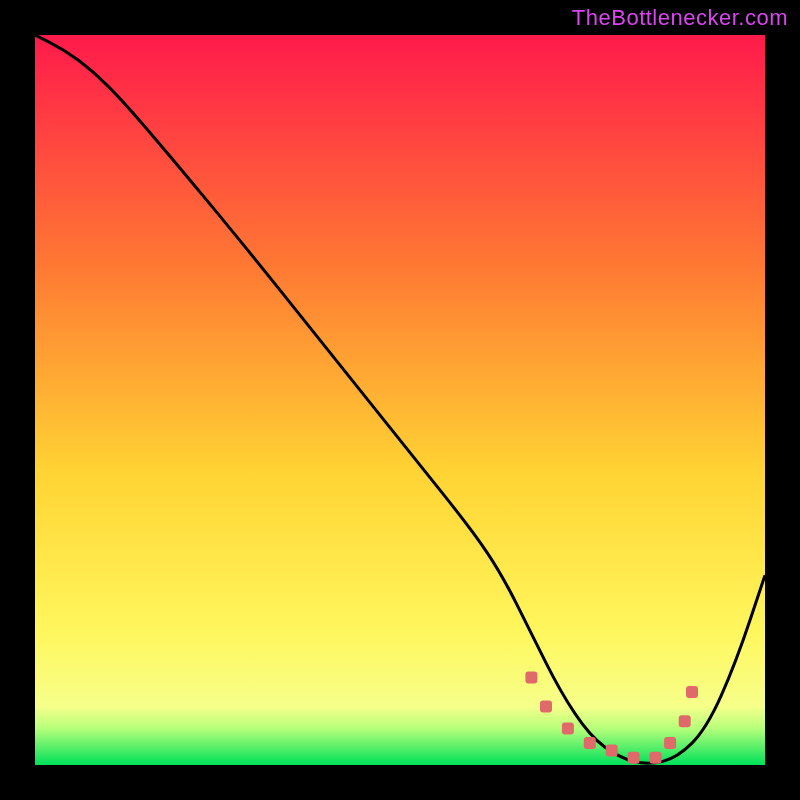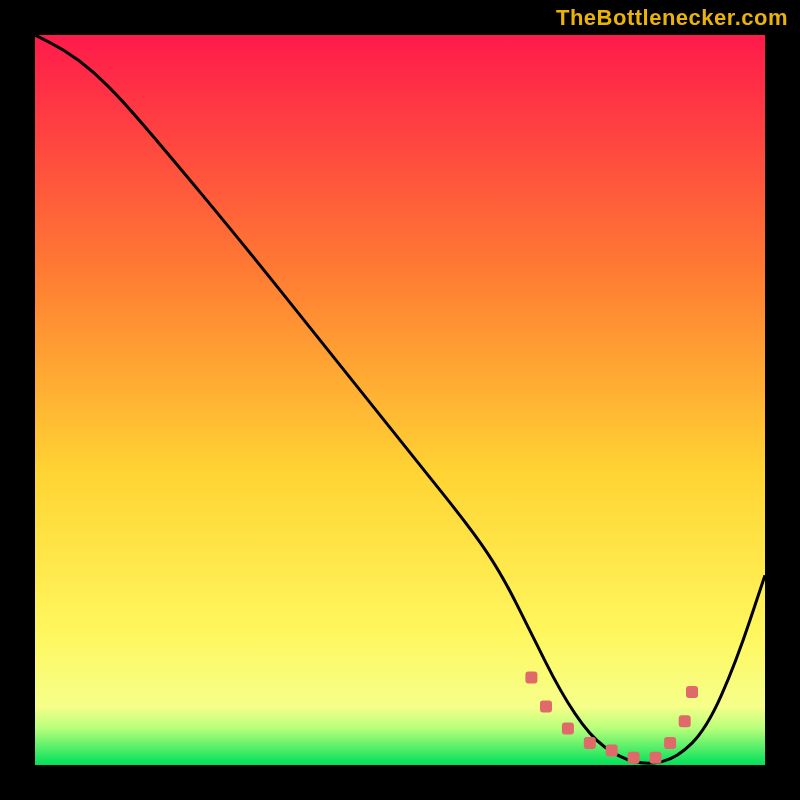--- a/index.html
+++ b/index.html
@@ -14,23 +14,23 @@
   .frame {
     position: relative;
     width: 800px;
     height: 800px;
     background: #000;
   }
   .watermark {
     position: absolute;
     top: 5px;
     right: 12px;
-    color: #eab308;
+    color: #d946ef;
     font-size: 22px;
-    font-weight: 700;
+    font-weight: 400;
     letter-spacing: 0.5px;
     z-index: 10;
   }
   .plot-area {
     position: absolute;
     left: 35px;
     top: 35px;
     width: 730px;
     height: 730px;
   }

